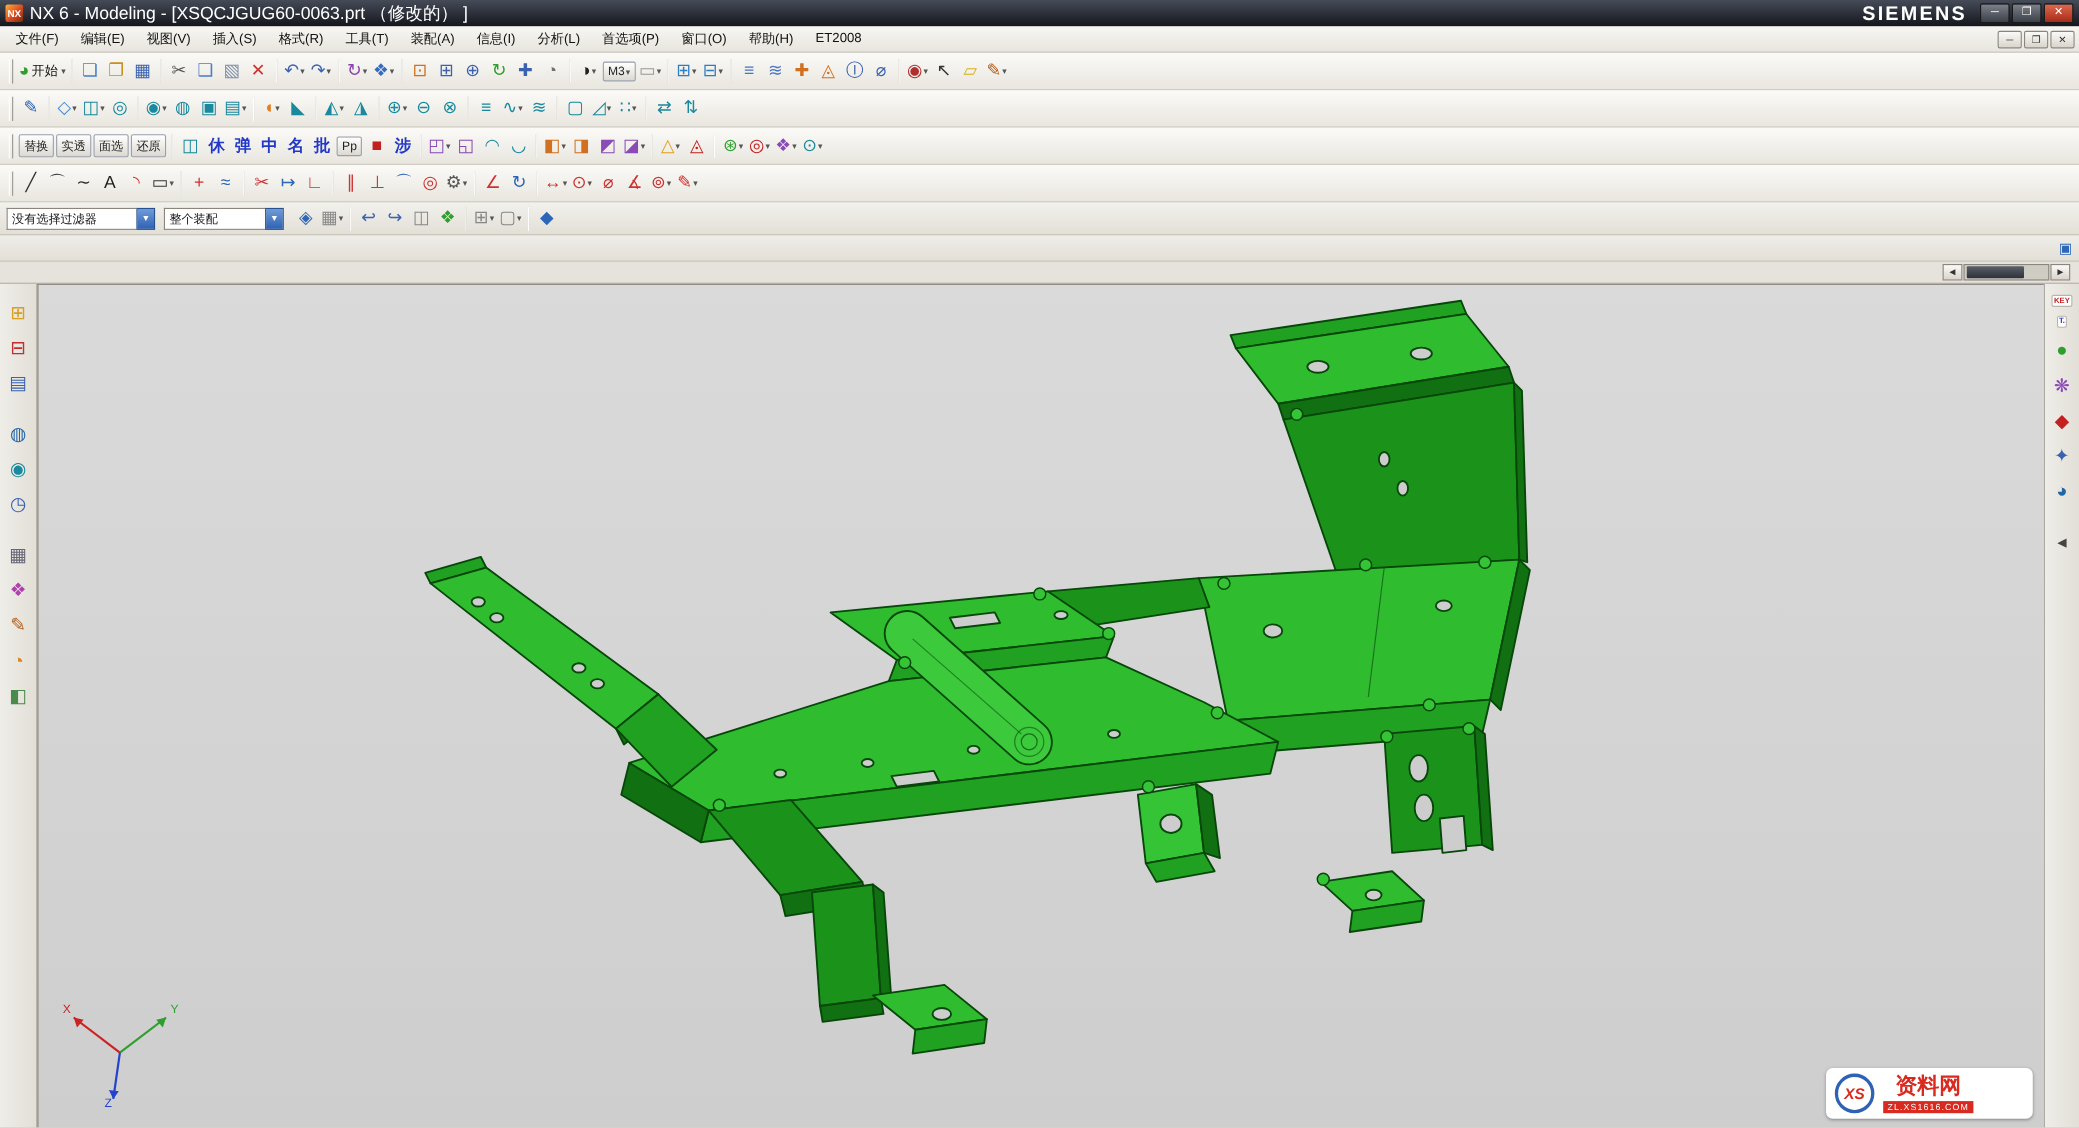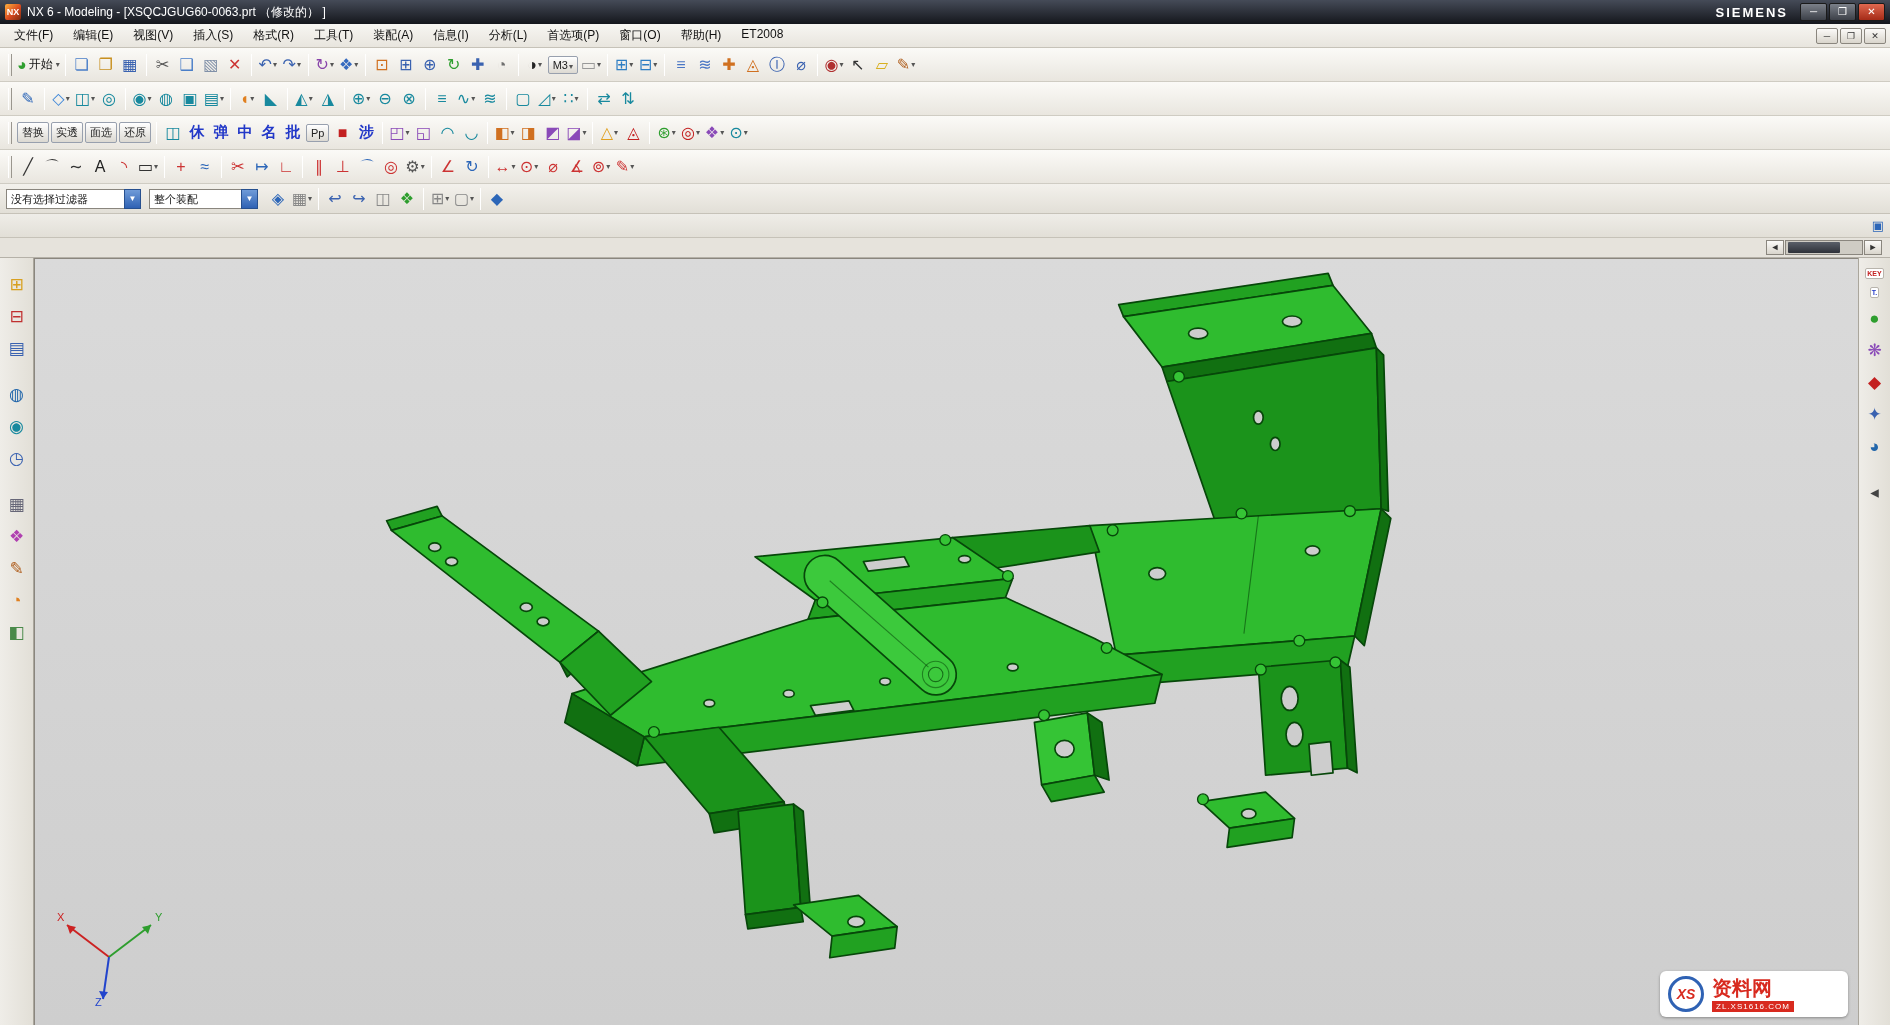--- a/index.html
+++ b/index.html
@@ -4,23 +4,23 @@
 <style>
   html,body{margin:0;padding:0;width:1890px;height:1025px;overflow:hidden;
     font-family:"Liberation Sans","DejaVu Sans",sans-serif;font-size:12px;background:#d6d3ce;color:#111;}
   *{box-sizing:border-box;}
 
   
   .titlebar{height:24px;background:linear-gradient(#454b58,#14161c);display:flex;align-items:center;
     padding:0 5px;color:#fff;}
   .app-icon{width:16px;height:16px;border-radius:2px;background:linear-gradient(135deg,#ffb23e,#d8491f 55%,#7a2a10);
     color:#fff;font-size:9px;font-weight:bold;display:flex;align-items:center;justify-content:center;margin-right:6px;}
-  .title-text{flex:0 1 auto;font-size:12px;white-space:nowrap;}
+  .title-text{flex:0 1 auto;font-size:16px;white-space:nowrap;}
   .title-spacer{flex:1;}
-  .brand{font-weight:bold;letter-spacing:2px;font-size:13px;margin-right:10px;}
+  .brand{font-weight:bold;letter-spacing:2px;font-size:18px;margin-right:10px;}
   .winbtn{width:27px;height:18px;margin-left:2px;border:1px solid #1a1a1a;border-radius:2px;
     background:linear-gradient(#7b8089,#3c4048);color:#fff;font-size:10px;line-height:16px;
     text-align:center;cursor:default;}
   .winbtn.close{background:linear-gradient(#e0684f,#a52b17);}
 
   
   .menubar{height:24px;background:linear-gradient(#f7f6f2,#e8e5de);border-bottom:1px solid #c6c2b8;
     display:flex;align-items:center;padding:0 4px;}
   .menubar .tb-text{border:none;background:none;padding:2px 9px;font-size:12px;color:#111;}
   .menu-spacer{flex:1;}
@@ -75,21 +75,21 @@
     border-left:1px solid #8a867e;border-top:1px solid #8a867e;overflow:hidden;}
   .viewport svg.part{position:absolute;inset:0;width:100%;height:100%;}
 
   
   .triad{position:absolute;left:14px;bottom:18px;}
   
   .watermark{position:absolute;right:10px;bottom:8px;width:188px;height:46px;background:#fff;
     border-radius:6px;box-shadow:0 1px 3px rgba(0,0,0,.35);display:flex;align-items:center;padding:4px 8px;}
   .wm-logo{width:36px;height:36px;border-radius:50%;border:3px solid #2f62b4;color:#d82a1f;
     font-weight:bold;font-size:14px;font-style:italic;display:flex;align-items:center;justify-content:center;margin-right:8px;}
-  .wm-col{display:flex;flex-direction:column;}
+  .wm-col{display:flex;flex-direction:column;align-items:center;}
   .wm-site{color:#d82a1f;font-size:20px;font-weight:bold;line-height:22px;}
   .wm-url{background:#d82a1f;color:#fff;font-size:8px;padding:1px 4px;margin-top:2px;letter-spacing:1px;}
 </style>
 </head>
 <body>
 
 <div class="titlebar">
   <div class="app-icon">NX</div>
   <div class="title-text">NX 6 - Modeling - [XSQCJGUG60-0063.prt （修改的） ]</div>
   <div class="title-spacer"></div>

